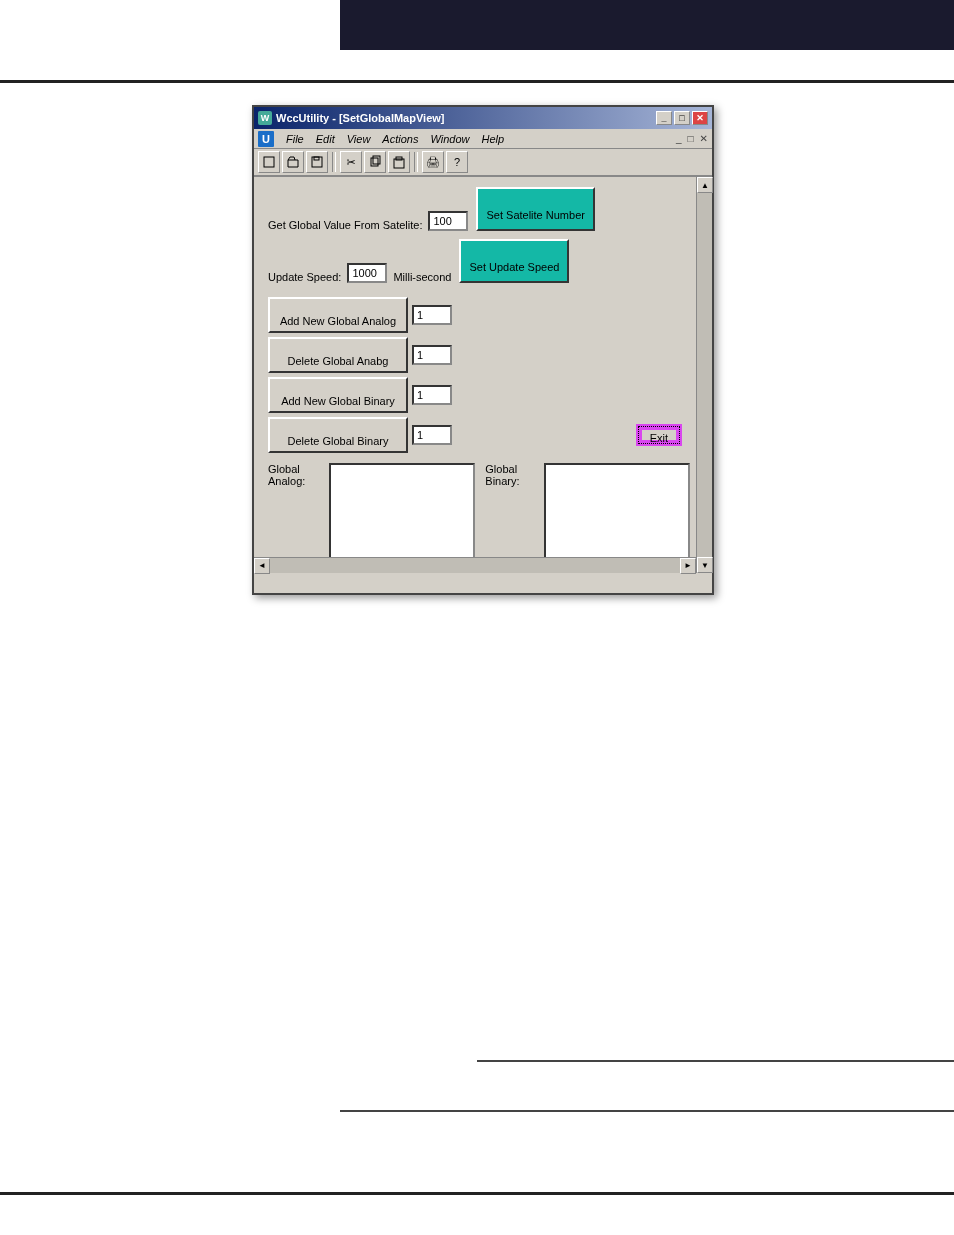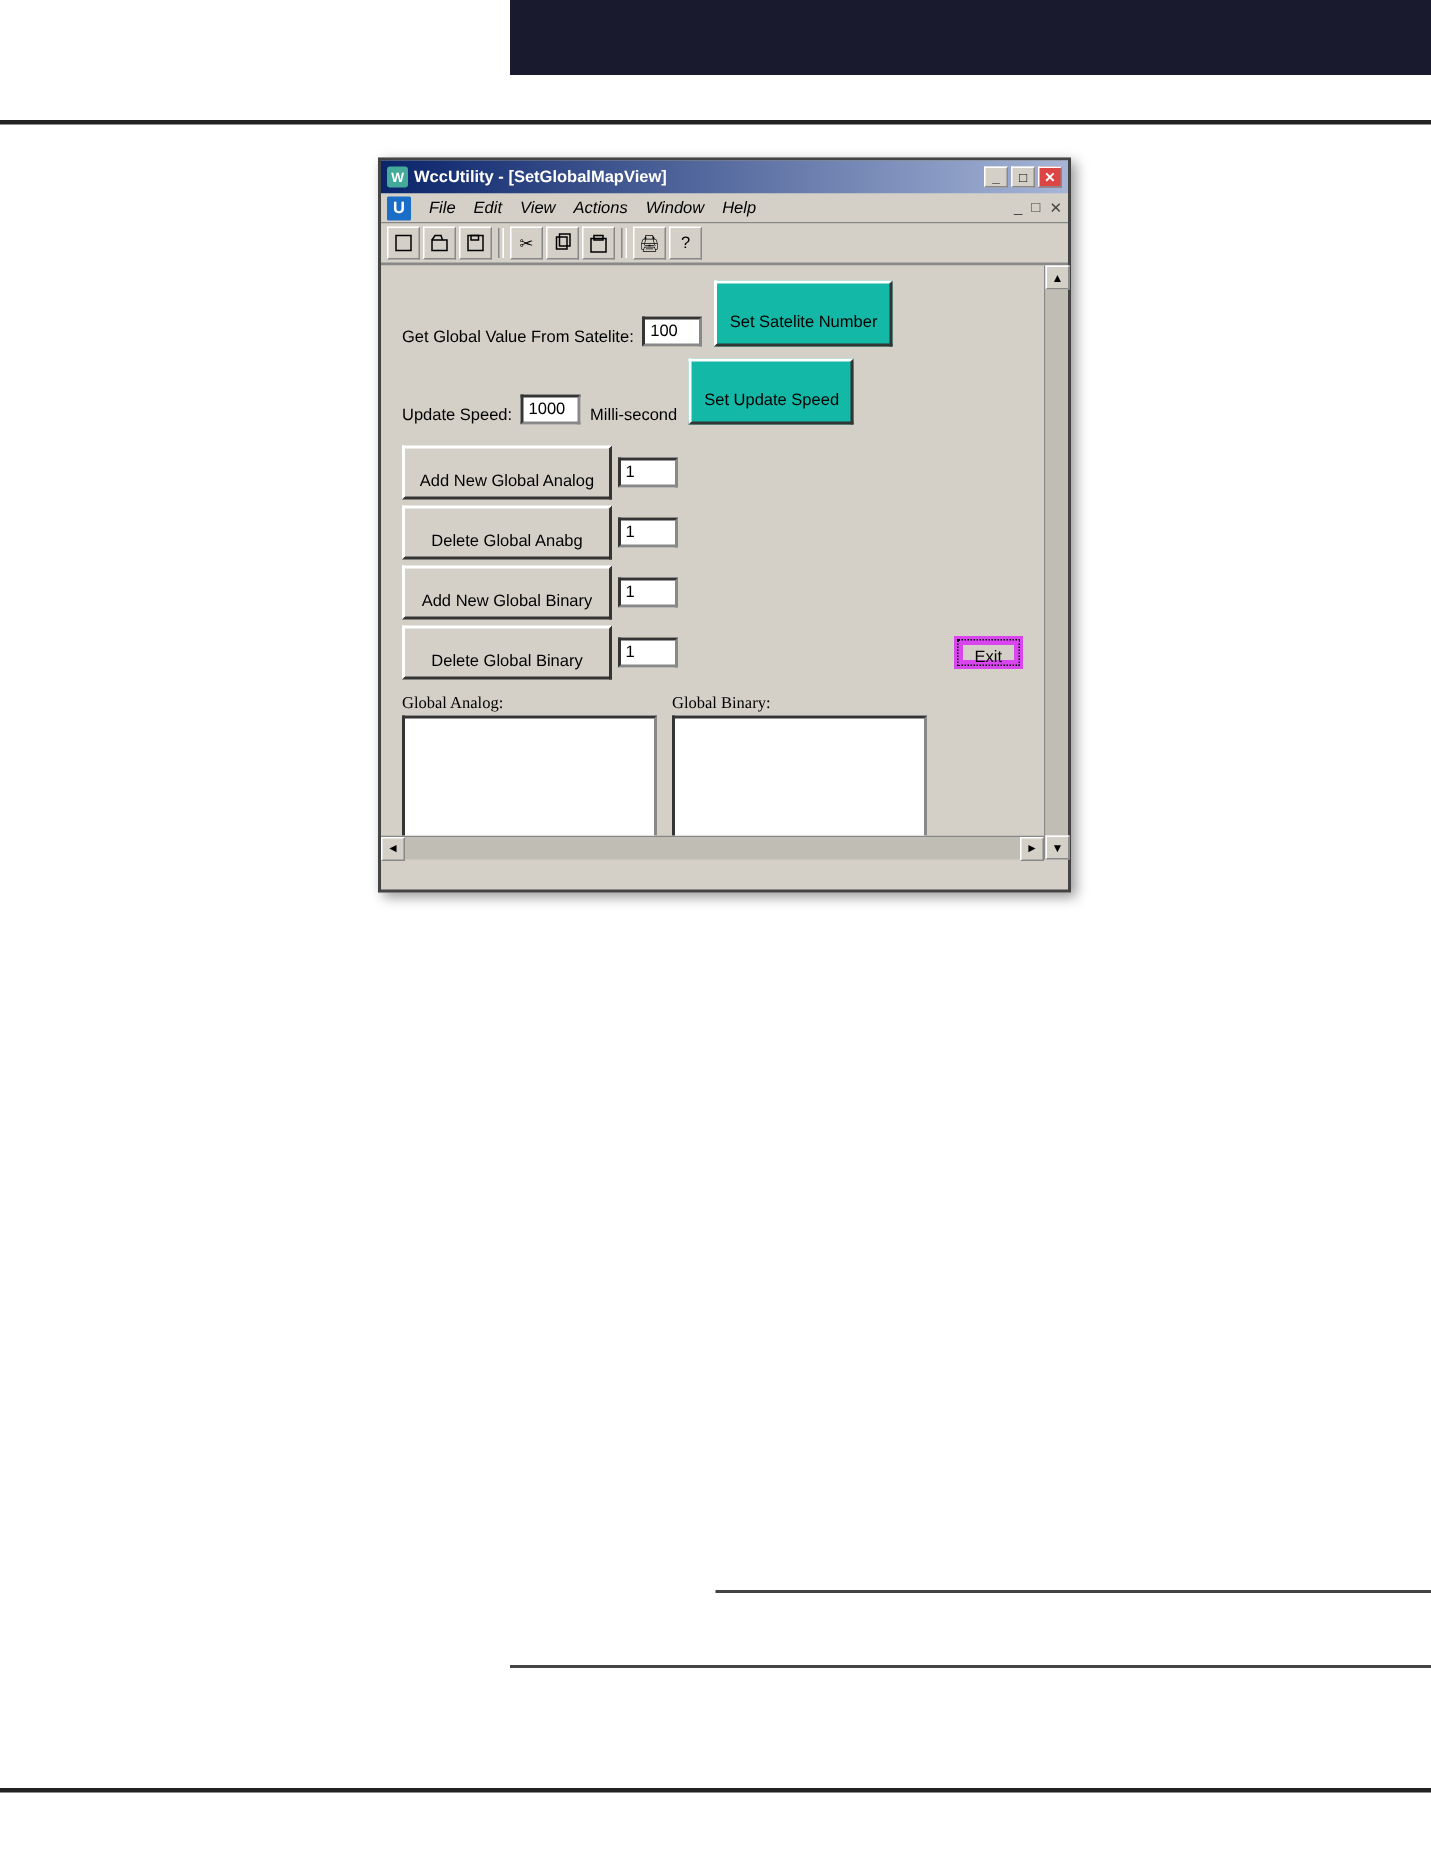--- a/index.html
+++ b/index.html
@@ -376,22 +376,21 @@
 
     
     .listboxes-area {
       margin-top: 10px;
       display: flex;
       gap: 10px;
     }
 
     .listbox-group {
       display: flex;
-      flex-direction: column;
-      font-family: Liberation Serif, serif;
+      flex-direction: row;
     }
 
     .listbox-label {
       font-size: 11px;
       margin-bottom: 2px;
     }
 
     .listbox {
       border: 2px inset #888;
       background: white;

